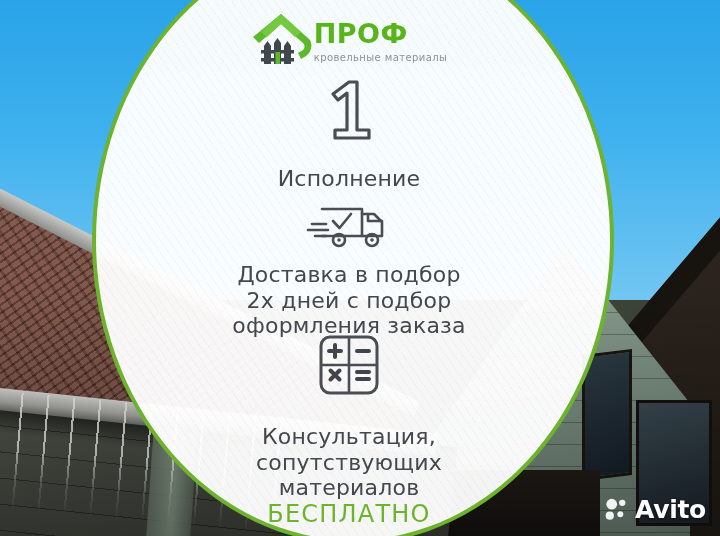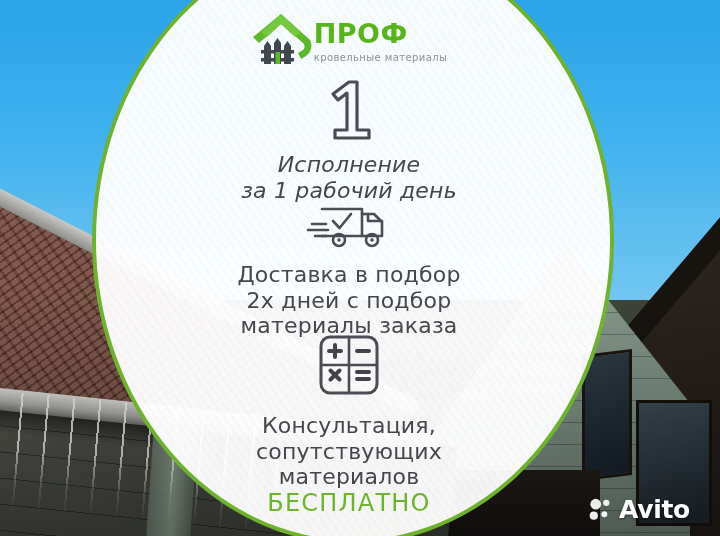--- a/index.html
+++ b/index.html
@@ -149,27 +149,27 @@
   .icon-calc{display:block;margin:0 auto;}
 
   .cap{
     color:#44474d;font-size:22px;line-height:1.16;letter-spacing:.2px;
     font-family:"DejaVu Sans",sans-serif;
   }
   .cap-free{
     color:#6cb52b;font-size:24px;line-height:1.16;letter-spacing:1.2px;
     font-family:"DejaVu Sans",sans-serif;
   }
-  .b1 .cap-wrap{margin-top:10px;font-style:italic;}
+  .b1 .cap-wrap{margin-top:24px;}
   .b2 .cap-wrap{margin-top:12px;}
-  .b3 .cap-wrap{margin-top:17px;}
+  .b3 .cap-wrap{margin-top:28px;}
 
   
   .avito{
-    position:absolute;right:30px;bottom:12px;
+    position:absolute;right:14px;bottom:12px;
     display:flex;align-items:center;gap:7px;
   }
   .avito-dots{width:23px;height:23px;flex:0 0 auto;}
   .avito-text{
     color:#fff;font-size:25px;font-weight:bold;letter-spacing:-.3px;
     font-family:"DejaVu Sans",sans-serif;text-shadow:0 1px 3px rgba(0,0,0,.5);
   }
 </style>
 </head>
 <body>
@@ -223,21 +223,20 @@
           <span class="logo-sub">кровельные материалы</span>
         </div>
       </div>
 
       <div class="block b1">
         <svg class="num-one" width="72" height="66" viewBox="0 0 72 66">
           <path d="M20 18 L36 6 L44 6 L44 54 L56 54 L56 62 L22 62 L22 54 L34 54 L34 17 L25 24 Z" fill="none" stroke="#4a4d53" stroke-width="3.2" stroke-linejoin="round"></path>
         </svg>
         <div class="cap-wrap">
           <div class="cap">Исполнение</div>
-          <div class="cap">за 1 рабочий день</div>
         </div>
       </div>
 
       <div class="block b2">
         <svg class="icon-truck" width="86" height="48" viewBox="0 0 86 48">
           <g fill="none" stroke="#4a4d53" stroke-width="2.6" stroke-linecap="round" stroke-linejoin="round">
             <path d="M16 7 H56 V34 H16"></path>
             <path d="M56 12 H68 L76 20 V34 H56"></path>
             <path d="M62 12 L62 19 H76"></path>
             <path d="M27 19 L33.5 26 L45 12"></path>
@@ -246,21 +245,21 @@
             <path d="M6 22 H20"></path>
             <path d="M2 28 H22"></path>
             <path d="M9 34 H20"></path>
           </g>
           <circle cx="33" cy="38" r="1.8" fill="#4a4d53"></circle>
           <circle cx="66" cy="38" r="1.8" fill="#4a4d53"></circle>
         </svg>
         <div class="cap-wrap">
           <div class="cap">Доставка в подбор</div>
           <div class="cap">2х дней с подбор</div>
-          <div class="cap">материалы заказа</div>
+          <div class="cap">оформления заказа</div>
         </div>
       </div>
 
       <div class="block b3">
         <svg class="icon-calc" width="62" height="62" viewBox="0 0 62 62">
           <rect x="3" y="3" width="56" height="56" rx="9" ry="9" fill="none" stroke="#4a4d53" stroke-width="3"></rect>
           <path d="M31 3 V59 M3 31 H59" stroke="#4a4d53" stroke-width="2.6"></path>
           <g stroke="#41444a" stroke-width="4" stroke-linecap="round">
             <path d="M11 17 H23 M17 11 V23"></path>
             <path d="M39 17 H51"></path>

